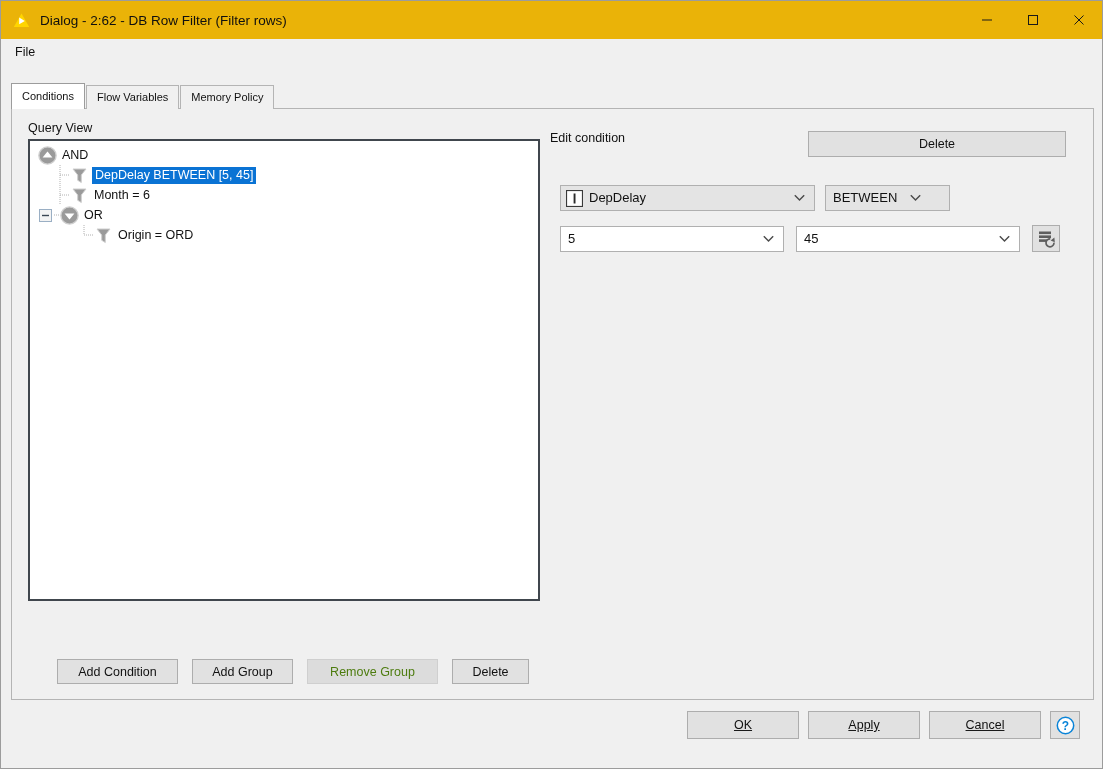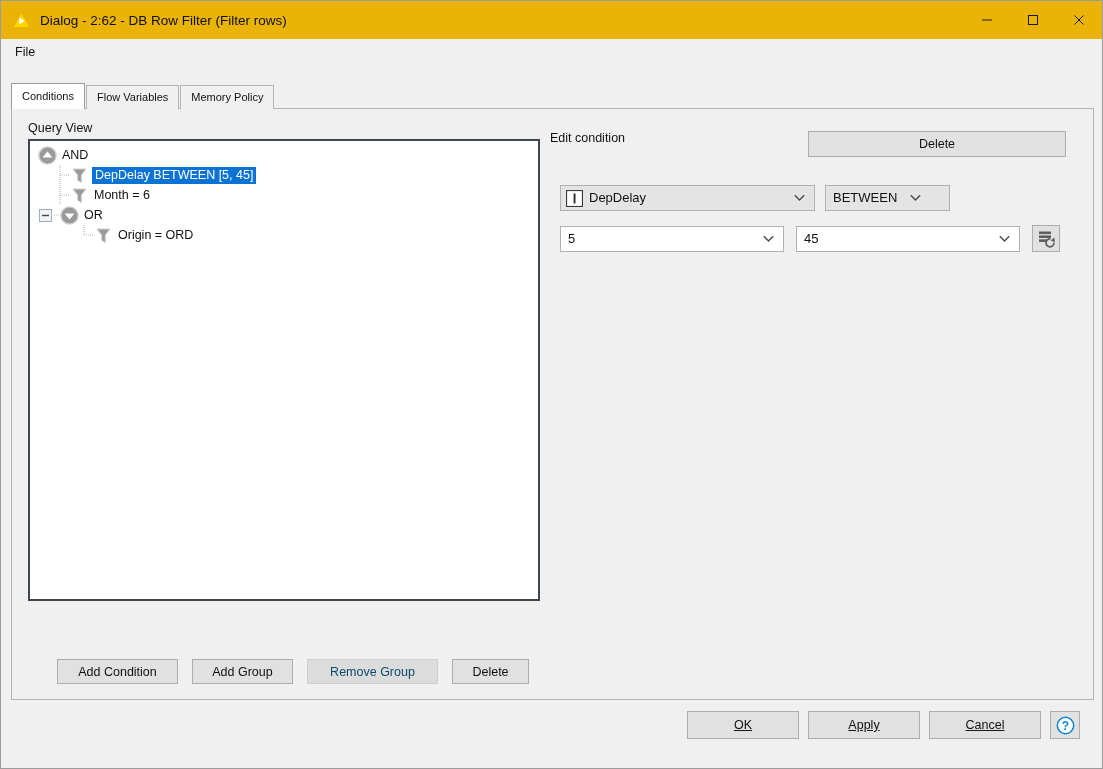--- a/index.html
+++ b/index.html
@@ -206,21 +206,21 @@
     color: #111;
     height: 25px;
     padding: 0 12px;
     cursor: default;
     box-sizing: border-box;
     display: inline-flex;
     align-items: center;
     justify-content: center;
   }
   .btn.disabled {
-    color: #0c4a6e;
+    color: #4d7c0f;
     background: #dcdcdc;
     border-color: #cfcfcf;
   }
 
   
   .edit-label {
     position: absolute;
     left: 538px;
     top: 22px;
     font-size: 12.5px;

